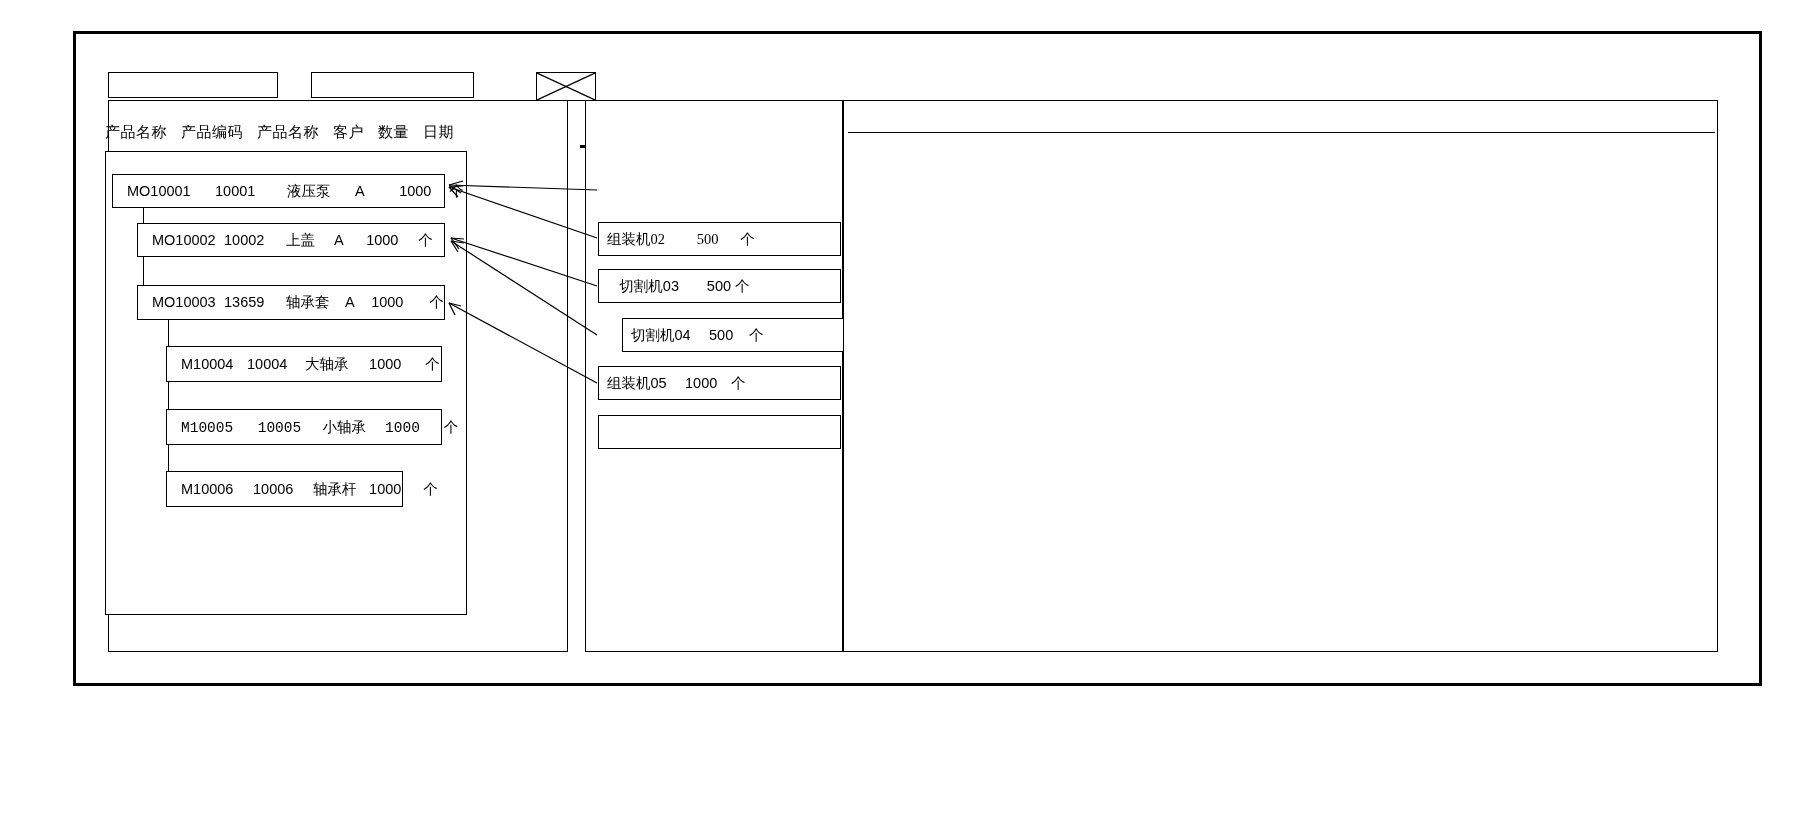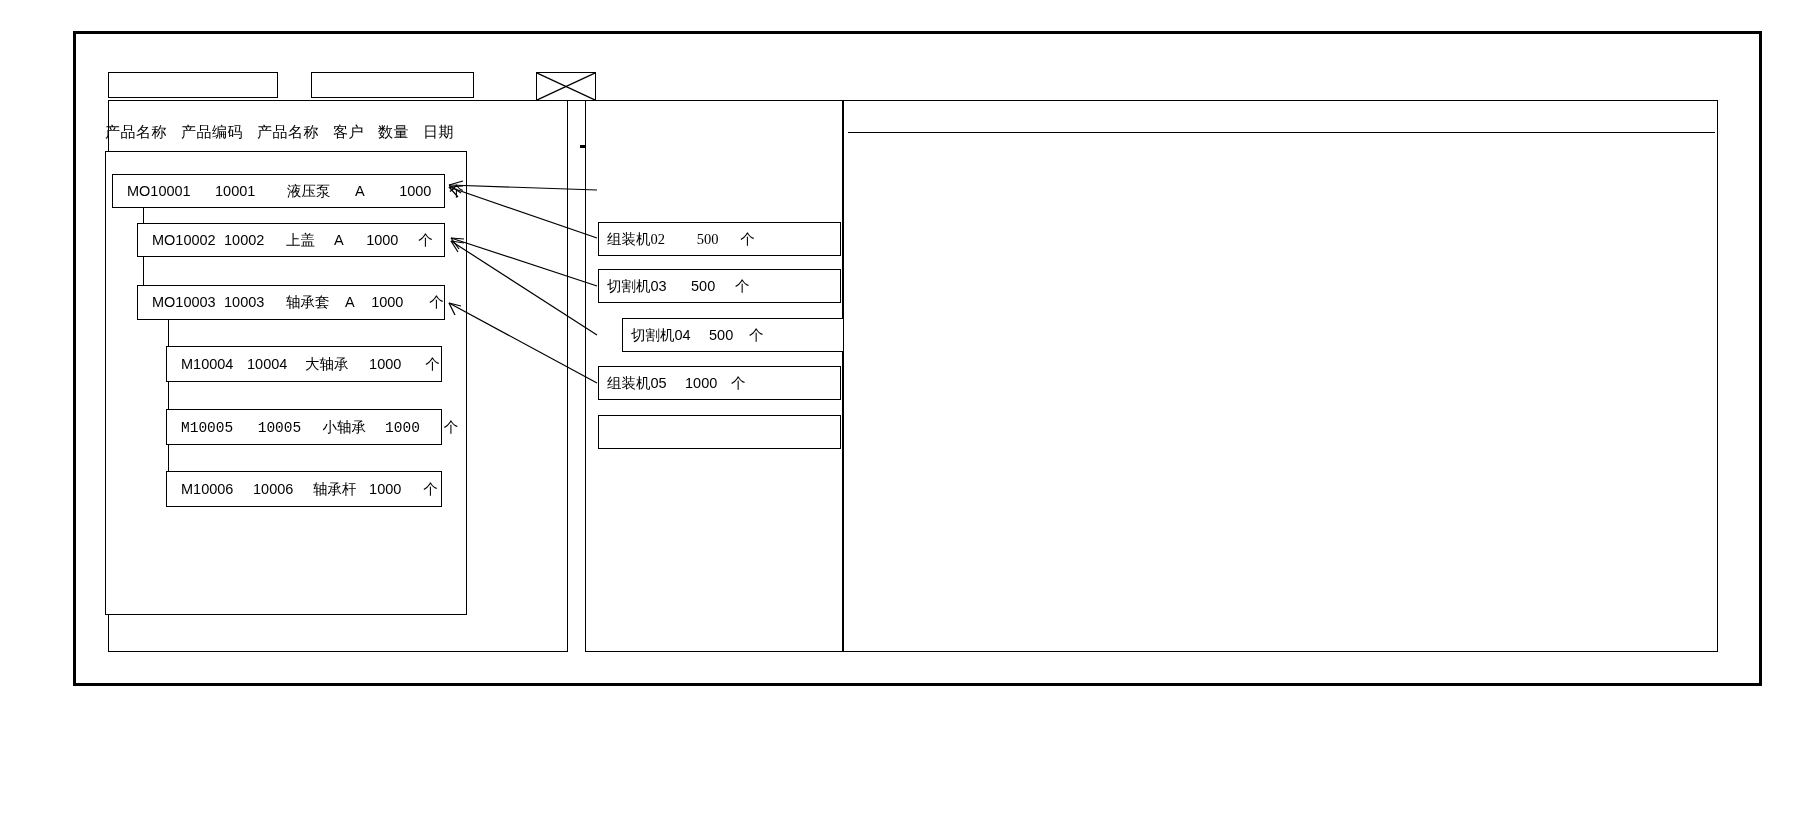--- a/index.html
+++ b/index.html
@@ -132,21 +132,21 @@
       <span class="c" style="min-width:40px;padding-left:8px">上盖</span>
       <span class="c" style="min-width:24px;padding-left:4px">A</span>
       <span class="c" style="min-width:40px;padding-left:4px">1000</span>
       <span class="c" style="padding-left:8px">个</span>
     </span>
   </div>
 
   <div class="wo-row" style="left:137px;top:285px;width:308px;height:35px;">
     <span class="cells">
       <span class="c" style="min-width:68px">MO10003</span>
-      <span class="c" style="min-width:50px">10003</span>
+      <span class="c" style="min-width:50px">13659</span>
       <span class="c" style="min-width:54px;padding-left:8px">轴承套</span>
       <span class="c" style="min-width:18px;padding-left:1px">A</span>
       <span class="c" style="min-width:44px;padding-left:4px">1000</span>
       <span class="c" style="padding-left:10px">个</span>
     </span>
   </div>
 
   <div class="wo-row" style="left:166px;top:346px;width:276px;height:36px;">
     <span class="cells">
       <span class="c" style="min-width:62px">M10004</span>
@@ -160,21 +160,21 @@
   <div class="wo-row" style="left:166px;top:409px;width:276px;height:36px;font-family:Liberation Mono, monospace;">
     <span class="cells">
       <span class="c" style="min-width:64px">M10005</span>
       <span class="c" style="min-width:50px;padding-left:4px">10005</span>
       <span class="c" style="min-width:50px;padding-left:6px">小轴承</span>
       <span class="c" style="min-width:42px;padding-left:4px">1000</span>
       <span class="c" style="padding-left:8px">个</span>
     </span>
   </div>
 
-  <div class="wo-row" style="left:166px;top:471px;width:276px;height:36px;">
+  <div class="wo-row" style="left:166px;top:471px;width:237px;height:36px;">
     <span class="cells">
       <span class="c" style="min-width:64px">M10006</span>
       <span class="c" style="min-width:50px;padding-left:4px">10006</span>
       <span class="c" style="min-width:50px;padding-left:6px">轴承杆</span>
       <span class="c" style="min-width:42px;padding-left:2px">1000</span>
       <span class="c" style="padding-left:8px">个</span>
     </span>
   </div>
 
   <div class="panel panel-mid"></div>
@@ -182,21 +182,21 @@
 
 
   <div class="mc-row" style="left:598px;top:222px;width:243px;height:34px;font-family:Liberation Serif, serif;">
     <span class="cells">
       <span class="c" style="min-width:78px">组装机02</span>
       <span class="c" style="min-width:40px;padding-left:8px">500</span>
       <span class="c">个</span>
     </span>
   </div>
 
-  <div class="mc-row" style="left:598px;top:269px;width:243px;height:34px;">
+  <div class="mc-row" style="left:598px;top:269px;width:243px;height:34px;text-align:right;">
     <span class="cells">
       <span class="c" style="min-width:72px">切割机03</span>
       <span class="c" style="min-width:40px;padding-left:8px">500</span>
       <span class="c">个</span>
     </span>
   </div>
 
   <div class="mc-row" style="left:598px;top:318px;width:243px;height:34px;margin-left:24px;">
     <span class="cells">
       <span class="c" style="min-width:70px">切割机04</span>

